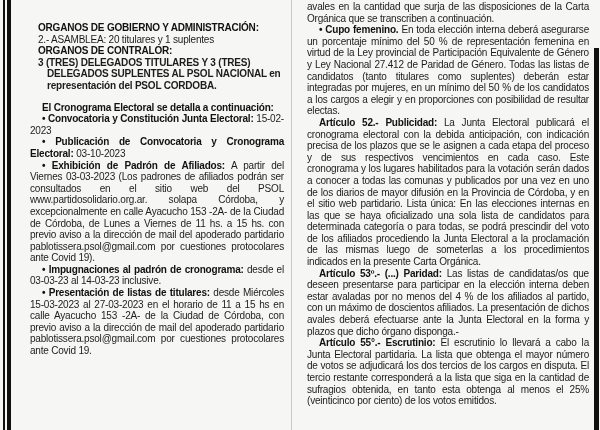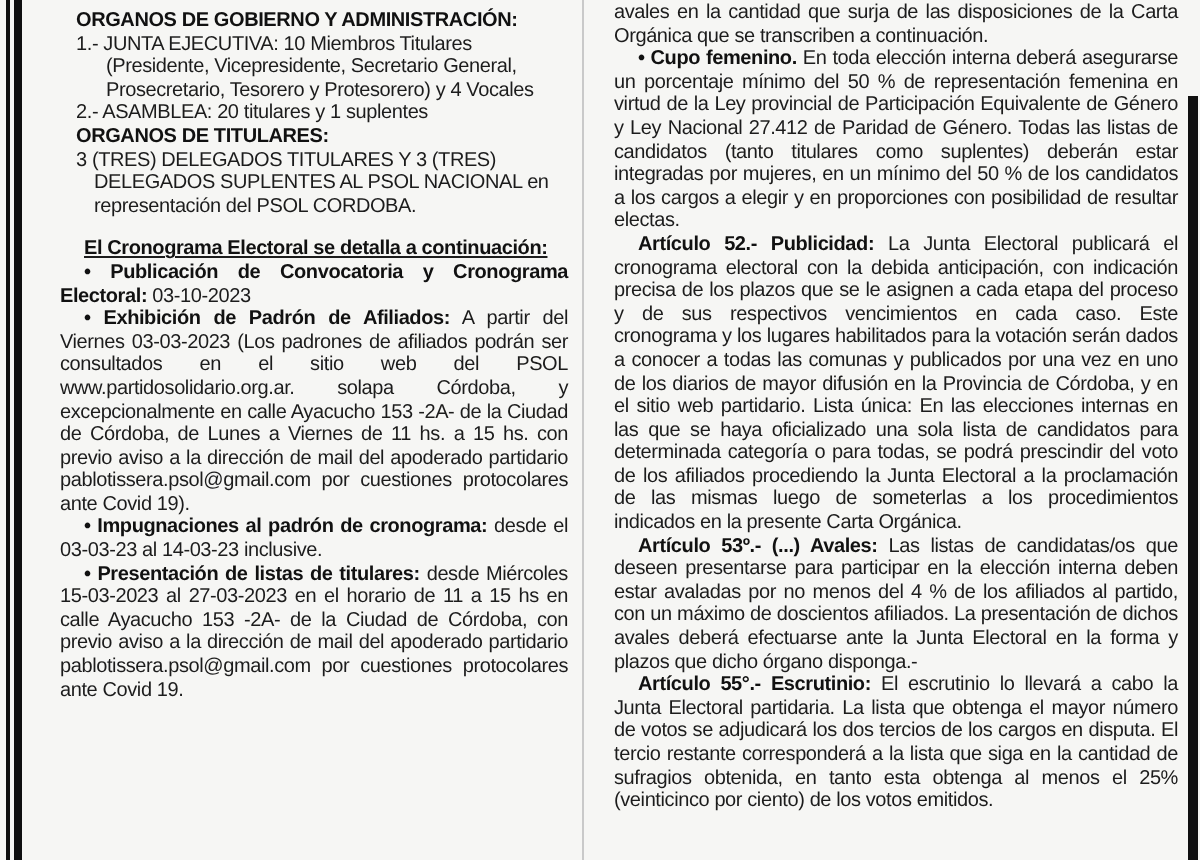--- a/index.html
+++ b/index.html
@@ -17,59 +17,59 @@
   .br  { left:594px; top:48px; width:5px; height:382px; }
   .divider { position:absolute; left:291px; top:0; width:1px; height:430px; background:#c9c9c9; }
 
   .col { position:absolute; }
   .col-left  { left:30px; top:5px;  width:254px; }
   .col-right { left:307px; top:1px; width:282px; }
 
   p { margin:0; font-size:10px; line-height:11.6px; letter-spacing:-0.2px; color:#1c1c1c; }
   b { font-weight:700; color:#111; }
 
-  .org    { margin-left:8px; }           
+  .org    { margin-left:8px;margin-top:17px; }           
   .hang   { padding-left:15px; text-indent:-15px; }  
-  .hang-sm{ padding-left:9px;  text-indent:-9px; }
+  .hang-sm{ padding-left:9px;  text-indent:-9px;font-weight:bold; }
   .ind    { text-indent:12px; text-align:justify; }  
-  .ind-l  { text-indent:12px;text-decoration:underline; }                      
+  .ind-l  { text-indent:12px; }                      
   .just   { text-align:justify; }
   .sp     { height:10px; }
 </style>
 </head>
 <body>
 
 <div class="scan-line bl1"></div>
 <div class="scan-line bl2"></div>
 <div class="scan-line br"></div>
 <div class="divider"></div>
 
 <div class="col col-left">
   <div class="org">
     <p><b>ORGANOS DE GOBIERNO Y ADMINISTRACIÓN:</b></p>
-    <p class="hang"><span>1.- JUNTA EJECUTIVA: 10 Miembros Titulares (Presidente, Vicepresidente, Secretario General, Prosecretario, Tesorero y Protesorero) y 4 Vocales</span></p>
     <p class="hang"><span>2.- ASAMBLEA: 20 titulares y 1 suplentes</span></p>
-    <p><b>ORGANOS DE TITULARES:</b></p>
+    <p><b>ORGANOS DE CONTRALOR:</b></p>
     <p class="hang-sm"><span>3 (TRES) DELEGADOS TITULARES Y 3 (TRES) DELEGADOS SUPLENTES AL PSOL NACIONAL en representación del PSOL CORDOBA.</span></p>
   </div>
 
   <div class="sp"></div>
 
   <p class="ind-l"><b>El Cronograma Electoral se detalla a continuación:</b></p>
 
+  <p class="ind"><b>• Convocatoria y Constitución Junta Electoral:</b> <span>15-02-2023</span></p>
   <p class="ind"><b>• Publicación de Convocatoria y Cronograma Electoral:</b> <span>03-10-2023</span></p>
   <p class="ind"><b>• Exhibición de Padrón de Afiliados:</b> <span>A partir del Viernes 03-03-2023 (Los padrones de afiliados podrán ser consultados en el sitio web del PSOL www.partidosolidario.org.ar. solapa Córdoba, y excepcionalmente en calle Ayacucho 153 -2A- de la Ciudad de Córdoba, de Lunes a Viernes de 11 hs. a 15 hs. con previo aviso a la dirección de mail del apoderado partidario pablotissera.psol@gmail.com por cuestiones protocolares ante Covid 19).</span></p>
   <p class="ind"><b>• Impugnaciones al padrón de cronograma:</b> <span>desde el 03-03-23 al 14-03-23 inclusive.</span></p>
   <p class="ind"><b>• Presentación de listas de titulares:</b> <span>desde Miércoles 15-03-2023 al 27-03-2023 en el horario de 11 a 15 hs en calle Ayacucho 153 -2A- de la Ciudad de Córdoba, con previo aviso a la dirección de mail del apoderado partidario pablotissera.psol@gmail.com por cuestiones protocolares ante Covid 19.</span></p>
 
 </div>
 
 <div class="col col-right">
   <p class="just"><span>avales en la cantidad que surja de las disposiciones de la Carta Orgánica que se transcriben a continuación.</span></p>
 
   <p class="ind"><b>• Cupo femenino.</b> <span>En toda elección interna deberá asegurarse un porcentaje mínimo del 50 % de representación femenina en virtud de la Ley provincial de Participación Equivalente de Género y Ley Nacional 27.412 de Paridad de Género. Todas las listas de candidatos (tanto titulares como suplentes) deberán estar integradas por mujeres, en un mínimo del 50 % de los candidatos a los cargos a elegir y en proporciones con posibilidad de resultar electas.</span></p>
 
   <p class="ind"><b>Artículo 52.- Publicidad:</b> <span>La Junta Electoral publicará el cronograma electoral con la debida anticipación, con indicación precisa de los plazos que se le asignen a cada etapa del proceso y de sus respectivos vencimientos en cada caso. Este cronograma y los lugares habilitados para la votación serán dados a conocer a todas las comunas y publicados por una vez en uno de los diarios de mayor difusión en la Provincia de Córdoba, y en el sitio web partidario. Lista única: En las elecciones internas en las que se haya oficializado una sola lista de candidatos para determinada categoría o para todas, se podrá prescindir del voto de los afiliados procediendo la Junta Electoral a la proclamación de las mismas luego de someterlas a los procedimientos indicados en la presente Carta Orgánica.</span></p>
 
-  <p class="ind"><b>Artículo 53º.- (...) Avales:</b> <span>Las listas de candidatas/os que deseen presentarse para participar en la elección interna deben estar avaladas por no menos del 4 % de los afiliados al partido, con un máximo de doscientos afiliados. La presentación de dichos avales deberá efectuarse ante la Junta Electoral en la forma y plazos que dicho órgano disponga.-</span></p>
+  <p class="ind"><b>Artículo 53º.- (...) Paridad:</b> <span>Las listas de candidatas/os que deseen presentarse para participar en la elección interna deben estar avaladas por no menos del 4 % de los afiliados al partido, con un máximo de doscientos afiliados. La presentación de dichos avales deberá efectuarse ante la Junta Electoral en la forma y plazos que dicho órgano disponga.-</span></p>
 
   <p class="ind"><b>Artículo 55°.- Escrutinio:</b> <span>El escrutinio lo llevará a cabo la Junta Electoral partidaria. La lista que obtenga el mayor número de votos se adjudicará los dos tercios de los cargos en disputa. El tercio restante corresponderá a la lista que siga en la cantidad de sufragios obtenida, en tanto esta obtenga al menos el 25% (veinticinco por ciento) de los votos emitidos.</span></p>
 </div>
 
 </body></html>

